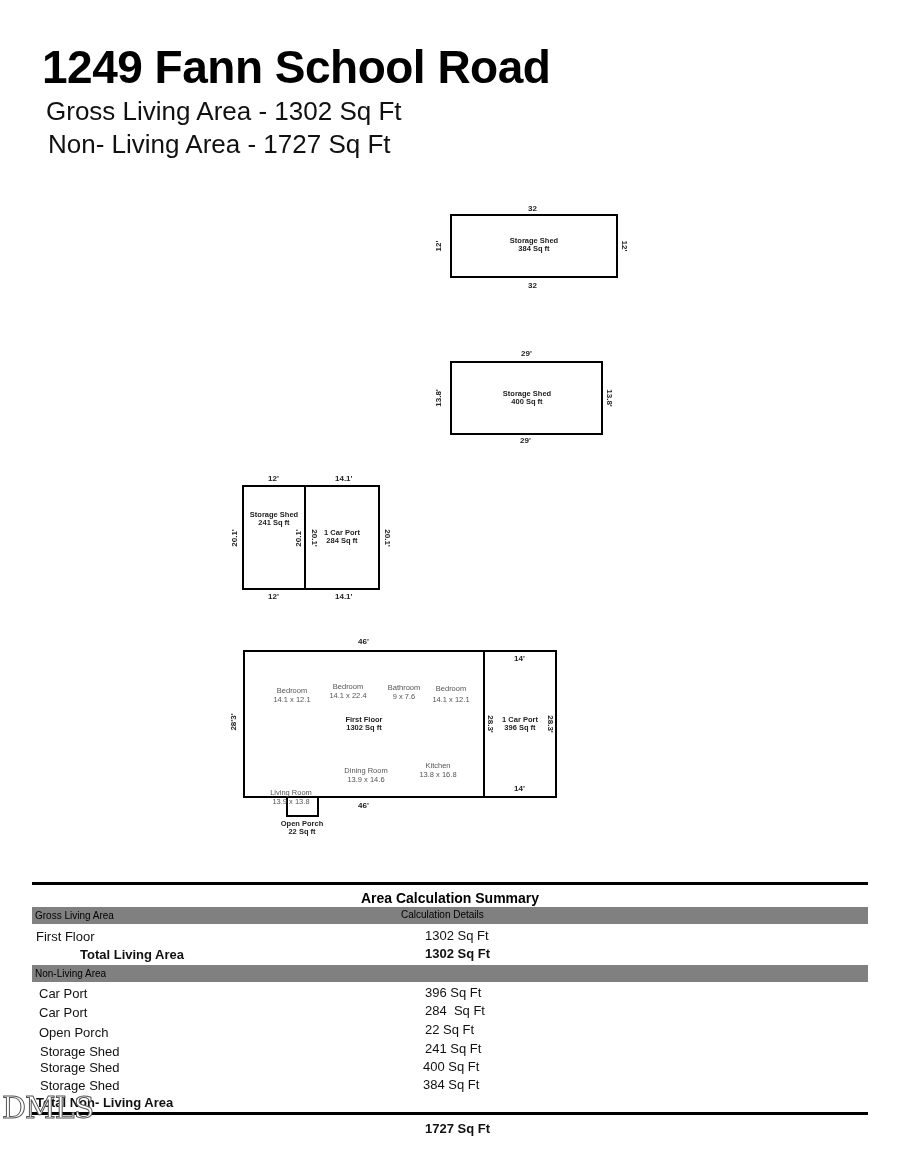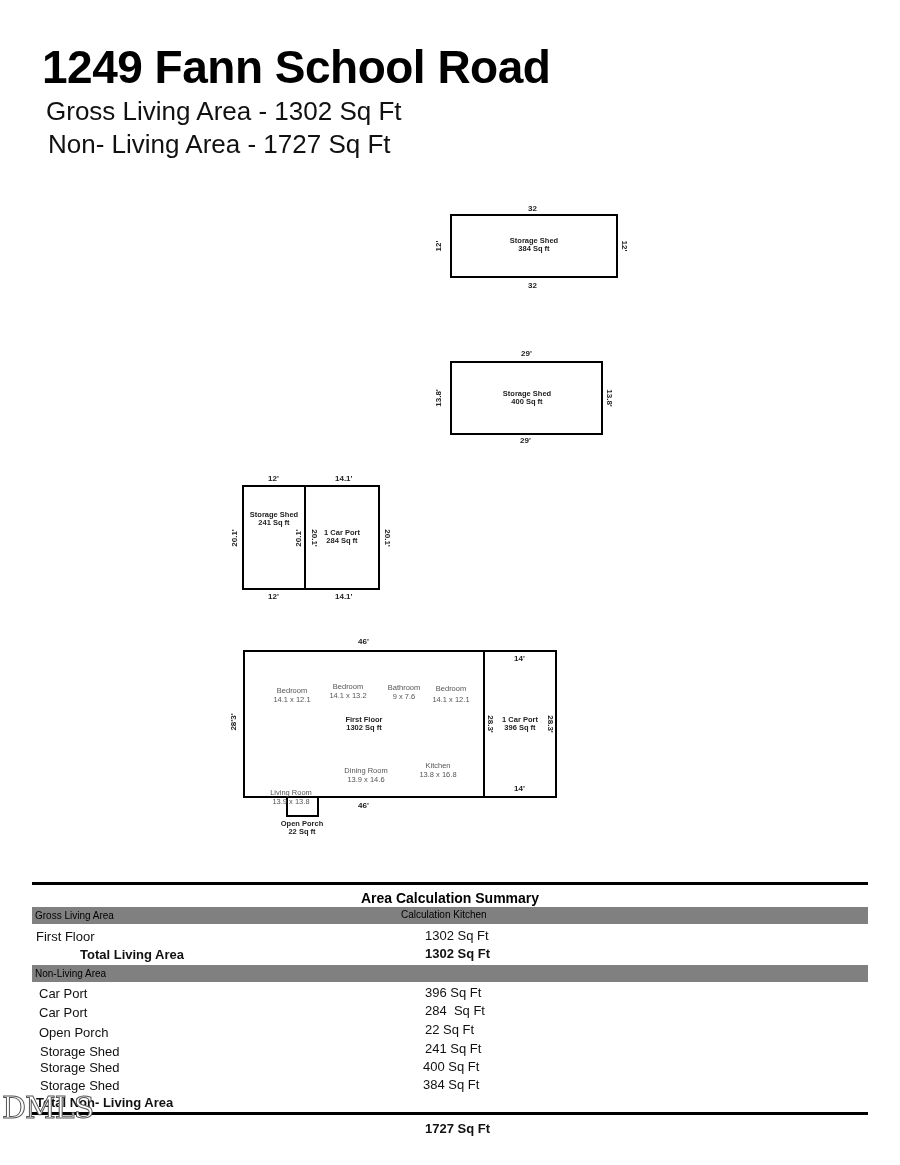--- a/index.html
+++ b/index.html
@@ -97,21 +97,21 @@
     <div>1 Car Port</div>
     <div>396 Sq ft</div>
   </div>
 
   <div class="room" style="left:262px;top:687px;width:60px;">
     <div>Bedroom</div>
     <div>14.1 x 12.1</div>
   </div>
   <div class="room" style="left:318px;top:683px;width:60px;">
     <div>Bedroom</div>
-    <div>14.1 x 13.2</div>
+    <div>14.1 x 22.4</div>
   </div>
   <div class="room" style="left:374px;top:684px;width:60px;">
     <div>Bathroom</div>
     <div>9 x 7.6</div>
   </div>
   <div class="room" style="left:421px;top:685px;width:60px;">
     <div>Bedroom</div>
     <div style="margin-top:2px;">14.1 x 12.1</div>
   </div>
   <div class="room" style="left:261px;top:789px;width:60px;">
@@ -132,21 +132,21 @@
     <div>22 Sq ft</div>
   </div>
 </div>
 
 <div>
   <div class="rule" style="top:882px;height:3px;"></div>
   <div class="abs sumtitle">Area Calculation Summary</div>
 
   <div class="band" style="top:907px;"></div>
   <div class="bandtext" style="left:35px;top:907px;">Gross Living Area</div>
-  <div class="bandtext" style="left:401px;top:906px;">Calculation Kitchen</div>
+  <div class="bandtext" style="left:401px;top:906px;">Calculation Details</div>
 
   <div class="row" style="left:36px;top:930px;">First Floor</div>
   <div class="row" style="left:425px;top:929px;">1302 Sq Ft</div>
   <div class="row bold" style="left:36px;top:948px;margin-left:44px;">Total Living Area</div>
   <div class="row bold" style="left:425px;top:947px;">1302 Sq Ft</div>
 
   <div class="band" style="top:965px;"></div>
   <div class="bandtext" style="left:35px;top:965px;">Non-Living Area</div>
 
   <div class="row" style="left:39px;top:987px;">Car Port</div>

